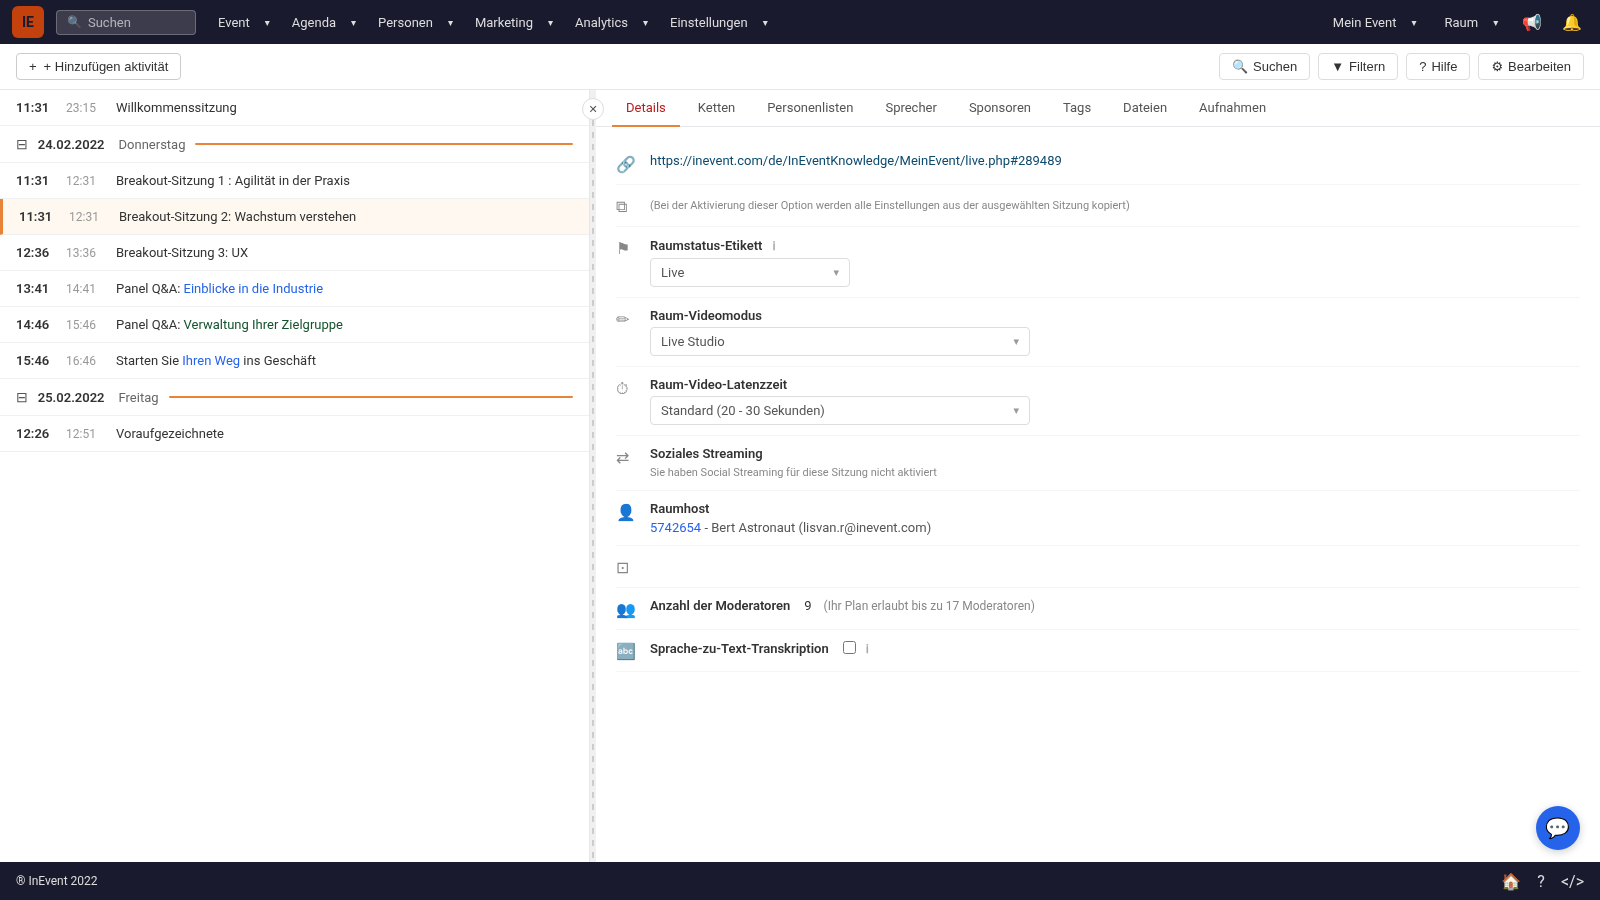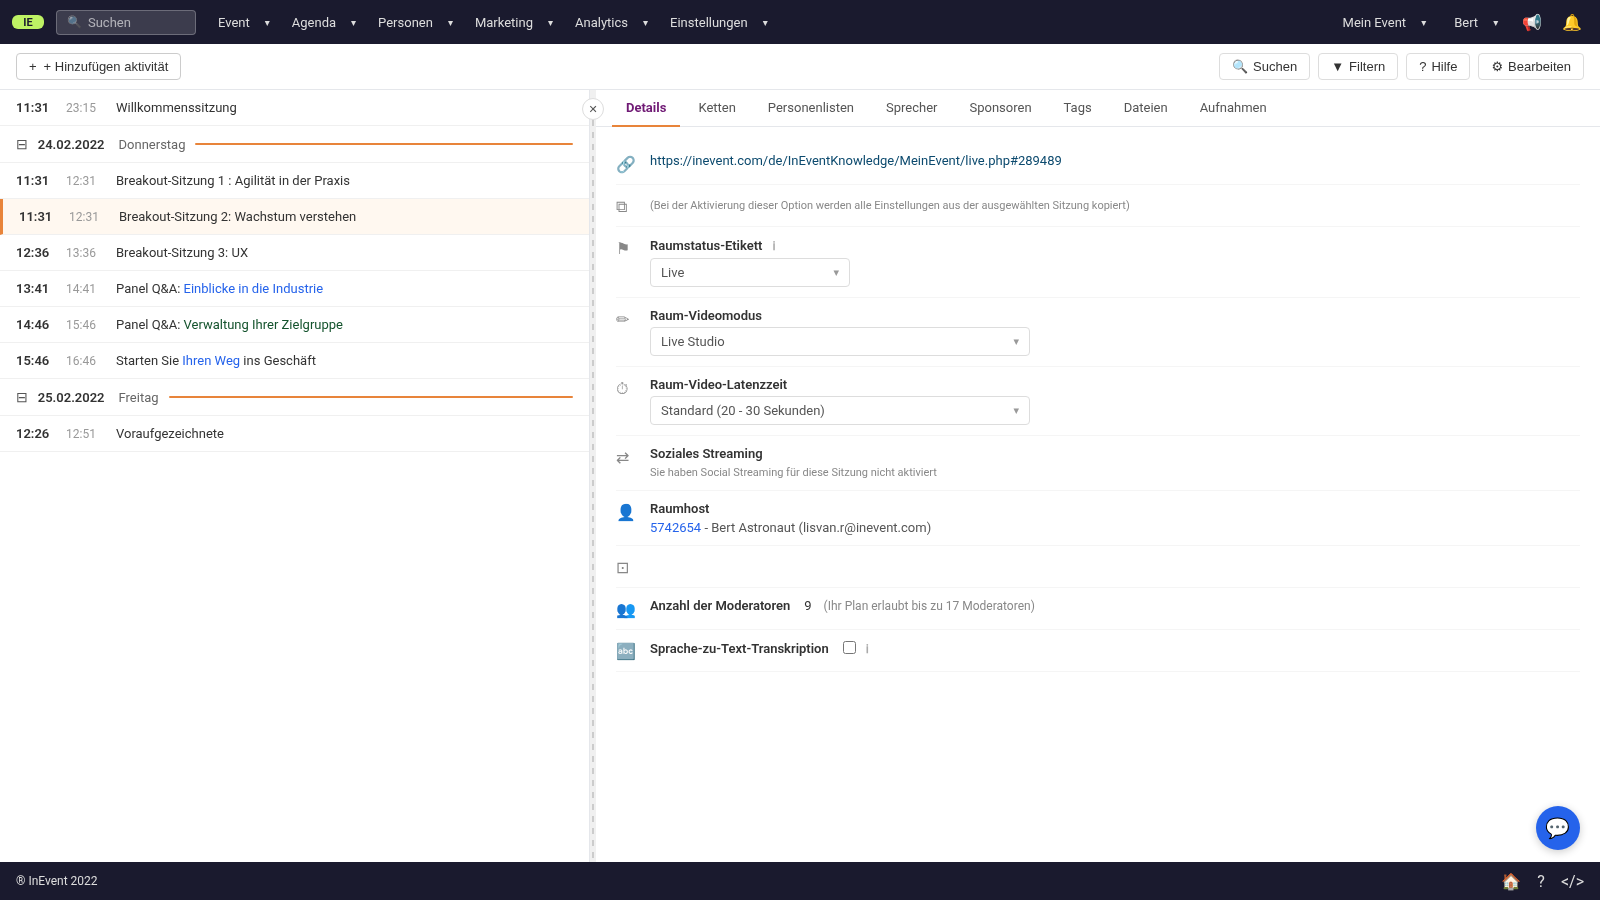--- a/index.html
+++ b/index.html
@@ -9,26 +9,26 @@
     .topnav {
       background: #1a1a2e;
       display: flex;
       align-items: center;
       height: 44px;
       padding: 0 12px;
       gap: 4px;
       flex-shrink: 0;
     }
     .topnav-logo {
-      width: 32px; height: 14px;
-      background: #bef264;
+      width: 32px; height: 32px;
+      background: #c2410c;
       border-radius: 6px;
       display: flex; align-items: center; justify-content: center;
       margin-right: 8px;
-      font-weight: bold; font-size: 11px; color: #1a1a2e;
+      font-weight: bold; font-size: 14px; color: #1a1a2e;
     }
     .topnav-search {
       background: rgba(255,255,255,0.15);
       border: 1px solid rgba(255,255,255,0.25);
       border-radius: 4px;
       padding: 4px 10px;
       color: #fff;
       font-size: 13px;
       width: 140px;
       display: flex; align-items: center; gap: 6px;
@@ -224,21 +224,21 @@
       gap: 4px;
     }
     .tab {
       padding: 10px 14px;
       cursor: pointer;
       font-size: 13px;
       color: #555;
       border-bottom: 2px solid transparent;
       margin-bottom: -1px;
     }
-    .tab.active { color: #701a75; border-bottom: 2px solid #e8843a; font-weight: 700; }
+    .tab.active { color: #b91c1c; border-bottom: 2px solid #e8843a; font-weight: 400; }
 
     
     .panel-content {
       padding: 16px 20px;
     }
 
     .field-row {
       display: flex;
       align-items: flex-start;
       padding: 10px 0;
@@ -394,21 +394,21 @@
       <span>Einstellungen</span>
       <span class="chevron">▾</span>
     </div>
   </div>
   <div class="topnav-right">
     <div class="nav-item">
       <span>Mein Event</span>
       <span class="chevron">▾</span>
     </div>
     <div class="nav-item">
-      <span>Bert</span>
+      <span>Raum</span>
       <span class="chevron">▾</span>
     </div>
     <span class="topnav-icon">📢</span>
     <span class="topnav-icon">🔔</span>
   </div>
 </nav>
 
 <div class="toolbar">
   <button class="btn-add">
     <span>+</span>

